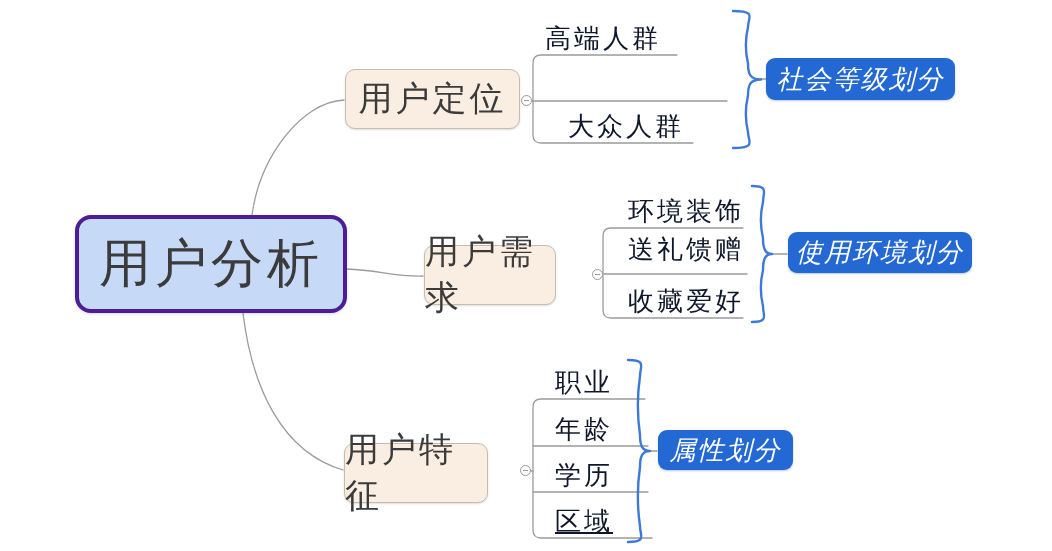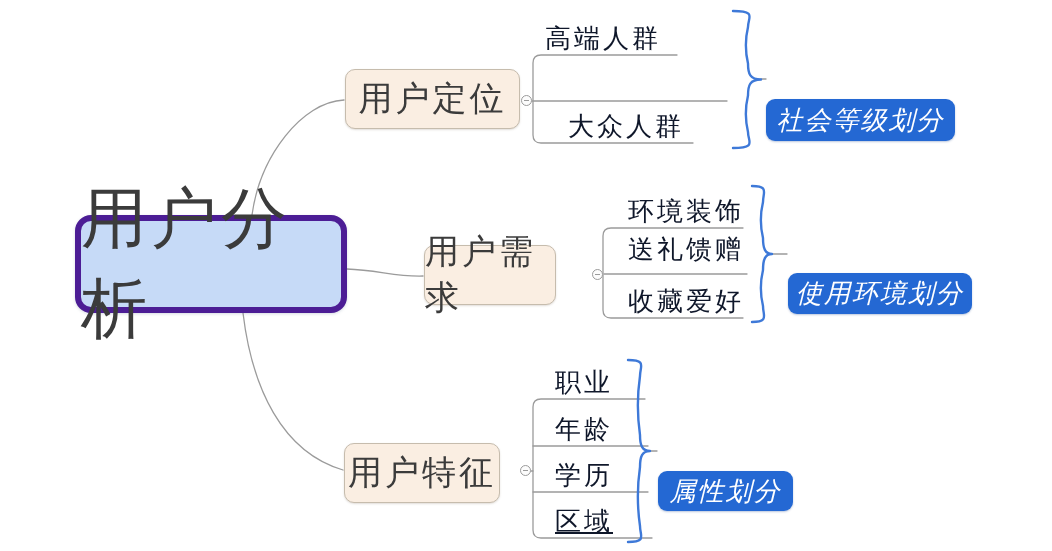--- a/index.html
+++ b/index.html
@@ -15,37 +15,37 @@
   .topic{
     position:absolute;
     display:flex;align-items:center;justify-content:center;
     box-sizing:border-box;
     color:#3b3b3b;
     cursor:default;
   }
   .root-topic{
     left:75px;top:215px;width:272px;height:98px;
     background:#c6daf7;
-    border:6px solid #4c1d95;
+    border:4px solid #4c1d95;
     border-radius:16px;
-    font-size:66px;
+    font-size:52px;
     letter-spacing:4px;
     box-shadow:0 1px 3px rgba(90,110,140,0.25);
   }
   .branch-topic{
     background:#faeee2;
     border:1.5px solid #c6bcad;
     border-radius:10px;
     font-size:34px;
     letter-spacing:3px;
     box-shadow:0 1px 2px rgba(120,100,80,0.22);
   }
   .branch-1{left:345px;top:69px;width:175px;height:60px;justify-content:center;}
   .branch-2{left:424px;top:245px;width:132px;height:60px;}
-  .branch-3{left:344px;top:443px;width:156px;height:60px;}
+  .branch-3{left:344px;top:443px;width:144px;height:60px;}
 
   .subtopic{
     position:absolute;
     font-size:26px;
     letter-spacing:3px;
     color:#0f172a;
     white-space:nowrap;
     line-height:32px;
   }
 
@@ -53,21 +53,20 @@
     position:absolute;
     display:flex;align-items:center;justify-content:center;
     background:#2468d3;
     color:#ffffff;
     font-style:italic;
     font-size:26px;
     letter-spacing:2px;
     border-radius:9px;
     white-space:nowrap;
     box-shadow:0 1px 2px rgba(30,70,140,0.3);
-    margin-top:41px;
   }
   .summary-1{left:766px;top:58px;width:189px;height:42px;}
   .summary-2{left:788px;top:232px;width:184px;height:41px;}
   .summary-3{left:658px;top:430px;width:135px;height:40px;}
 
   .toggle{
     position:absolute;
     width:11px;height:11px;
     border:1px solid #9b9b9b;
     border-radius:50%;

